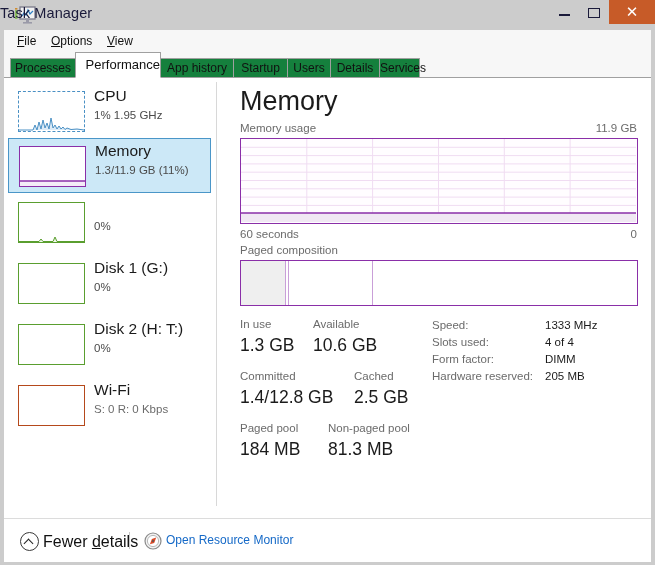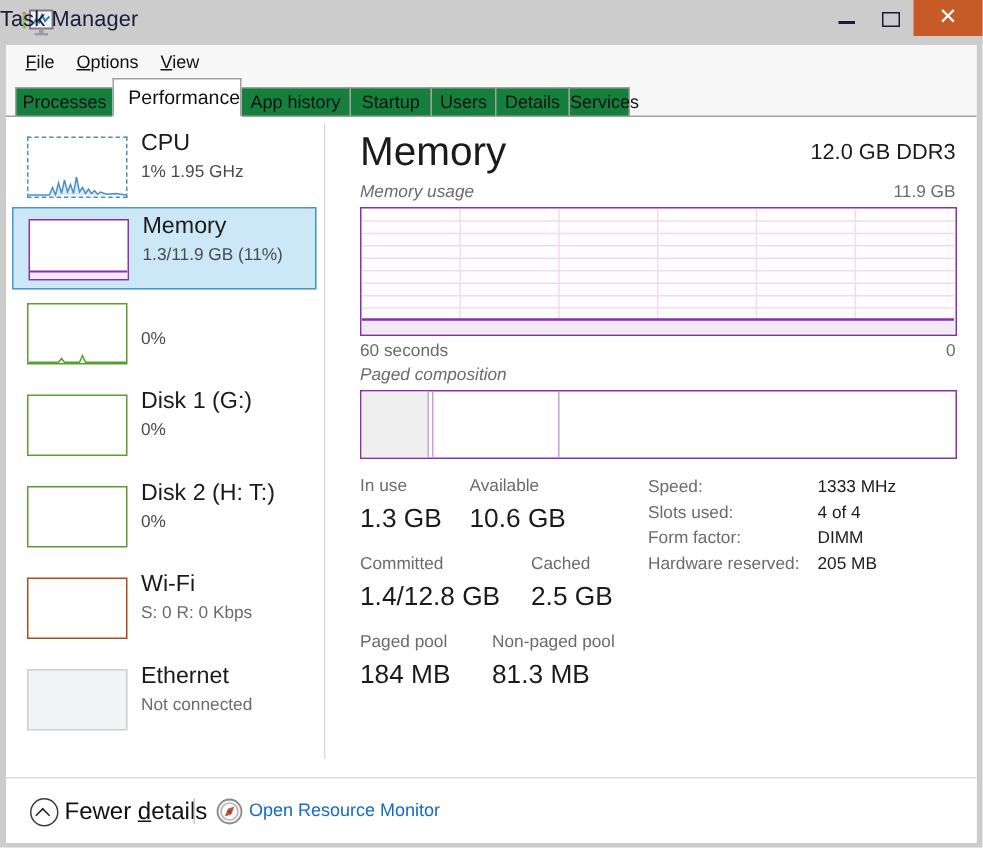--- a/index.html
+++ b/index.html
@@ -142,21 +142,21 @@
     position:absolute;left:22px;top:8px;
     font-size:27px;color:#1b1b1b;font-weight:normal;
     letter-spacing:0px;
   }
   .main-right{
     position:absolute;right:14px;top:16px;
     font-size:14.5px;color:#1b1b1b;
     text-align:right;
   }
   .sec-label{
-    position:absolute;font-size:11.5px;color:#6b6b6b;font-style:italic;
+    position:absolute;font-size:11.5px;color:#6b6b6b;
   }
   .sec-right{
     position:absolute;font-size:11.5px;color:#6b6b6b;right:14px;
   }
   
   .graph{
     position:absolute;left:22px;top:60px;width:398px;height:86px;
     border:1.5px solid #8a2fa8;
     box-sizing:border-box;
     background:#fffdff;
@@ -312,31 +312,25 @@
           <div class="side-title">Disk 2 (H: T:)</div>
           <div class="side-sub">0%</div>
         </div>
 
         <div class="side-item" style="top:300px">
           <div class="thumb" style="border:1px solid #b5491b;"></div>
           <div class="side-title">Wi-Fi</div>
           <div class="side-sub dim">S: 0 R: 0 Kbps</div>
         </div>
 
-        <div class="side-item" style="top:361px">
-          <div class="thumb" style="border:1px solid #cfcfcf;background:#f2f3f4;"></div>
-          <div class="side-title">Ethernet</div>
-          <div class="side-sub dim">Not connected</div>
-        </div>
       </div>
 
       <div class="main">
 
         <div class="main-title">Memory</div>
-        <div class="main-right">12.0 GB DDR3</div>
 
         <div class="sec-label" style="left:22px;top:44px">Memory usage</div>
         <div class="sec-right" style="top:44px">11.9 GB</div>
 
         <div class="graph">
           <svg width="395" height="83" viewBox="0 0 395 83" preserveAspectRatio="none">
             <g stroke="#f0dcf2" stroke-width="1">
               <line x1="0" y1="8.3" x2="395" y2="8.3"></line>
               <line x1="0" y1="16.6" x2="395" y2="16.6"></line>
               <line x1="0" y1="24.9" x2="395" y2="24.9"></line>

